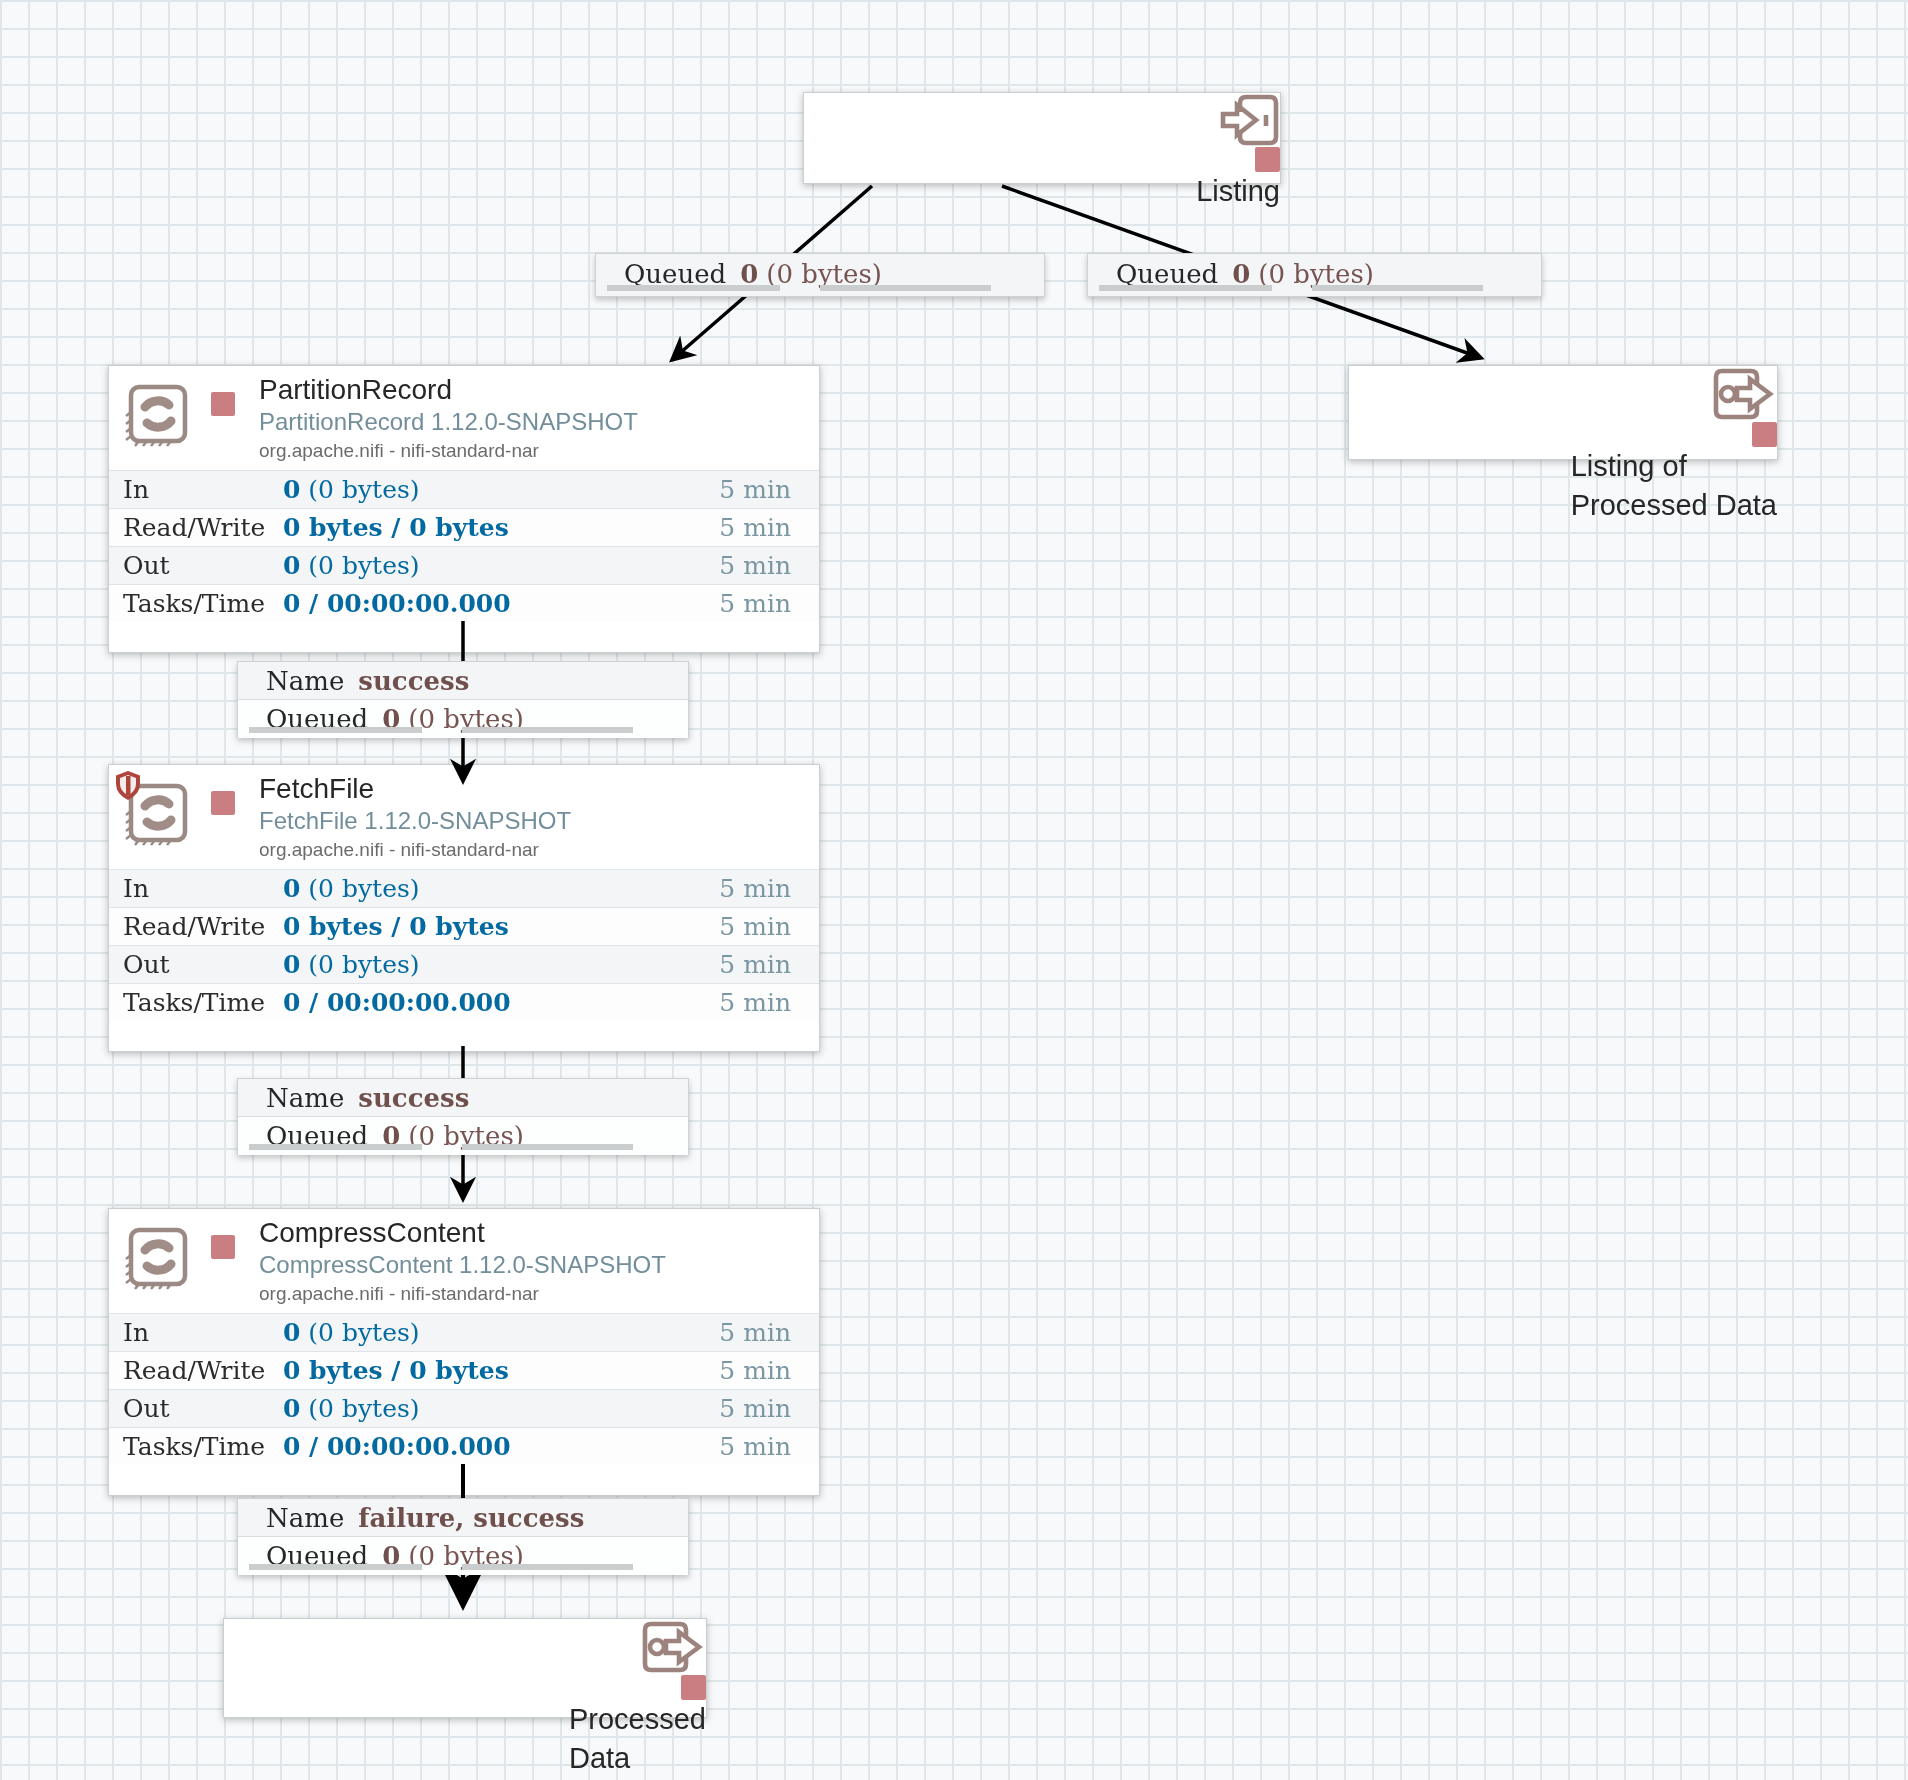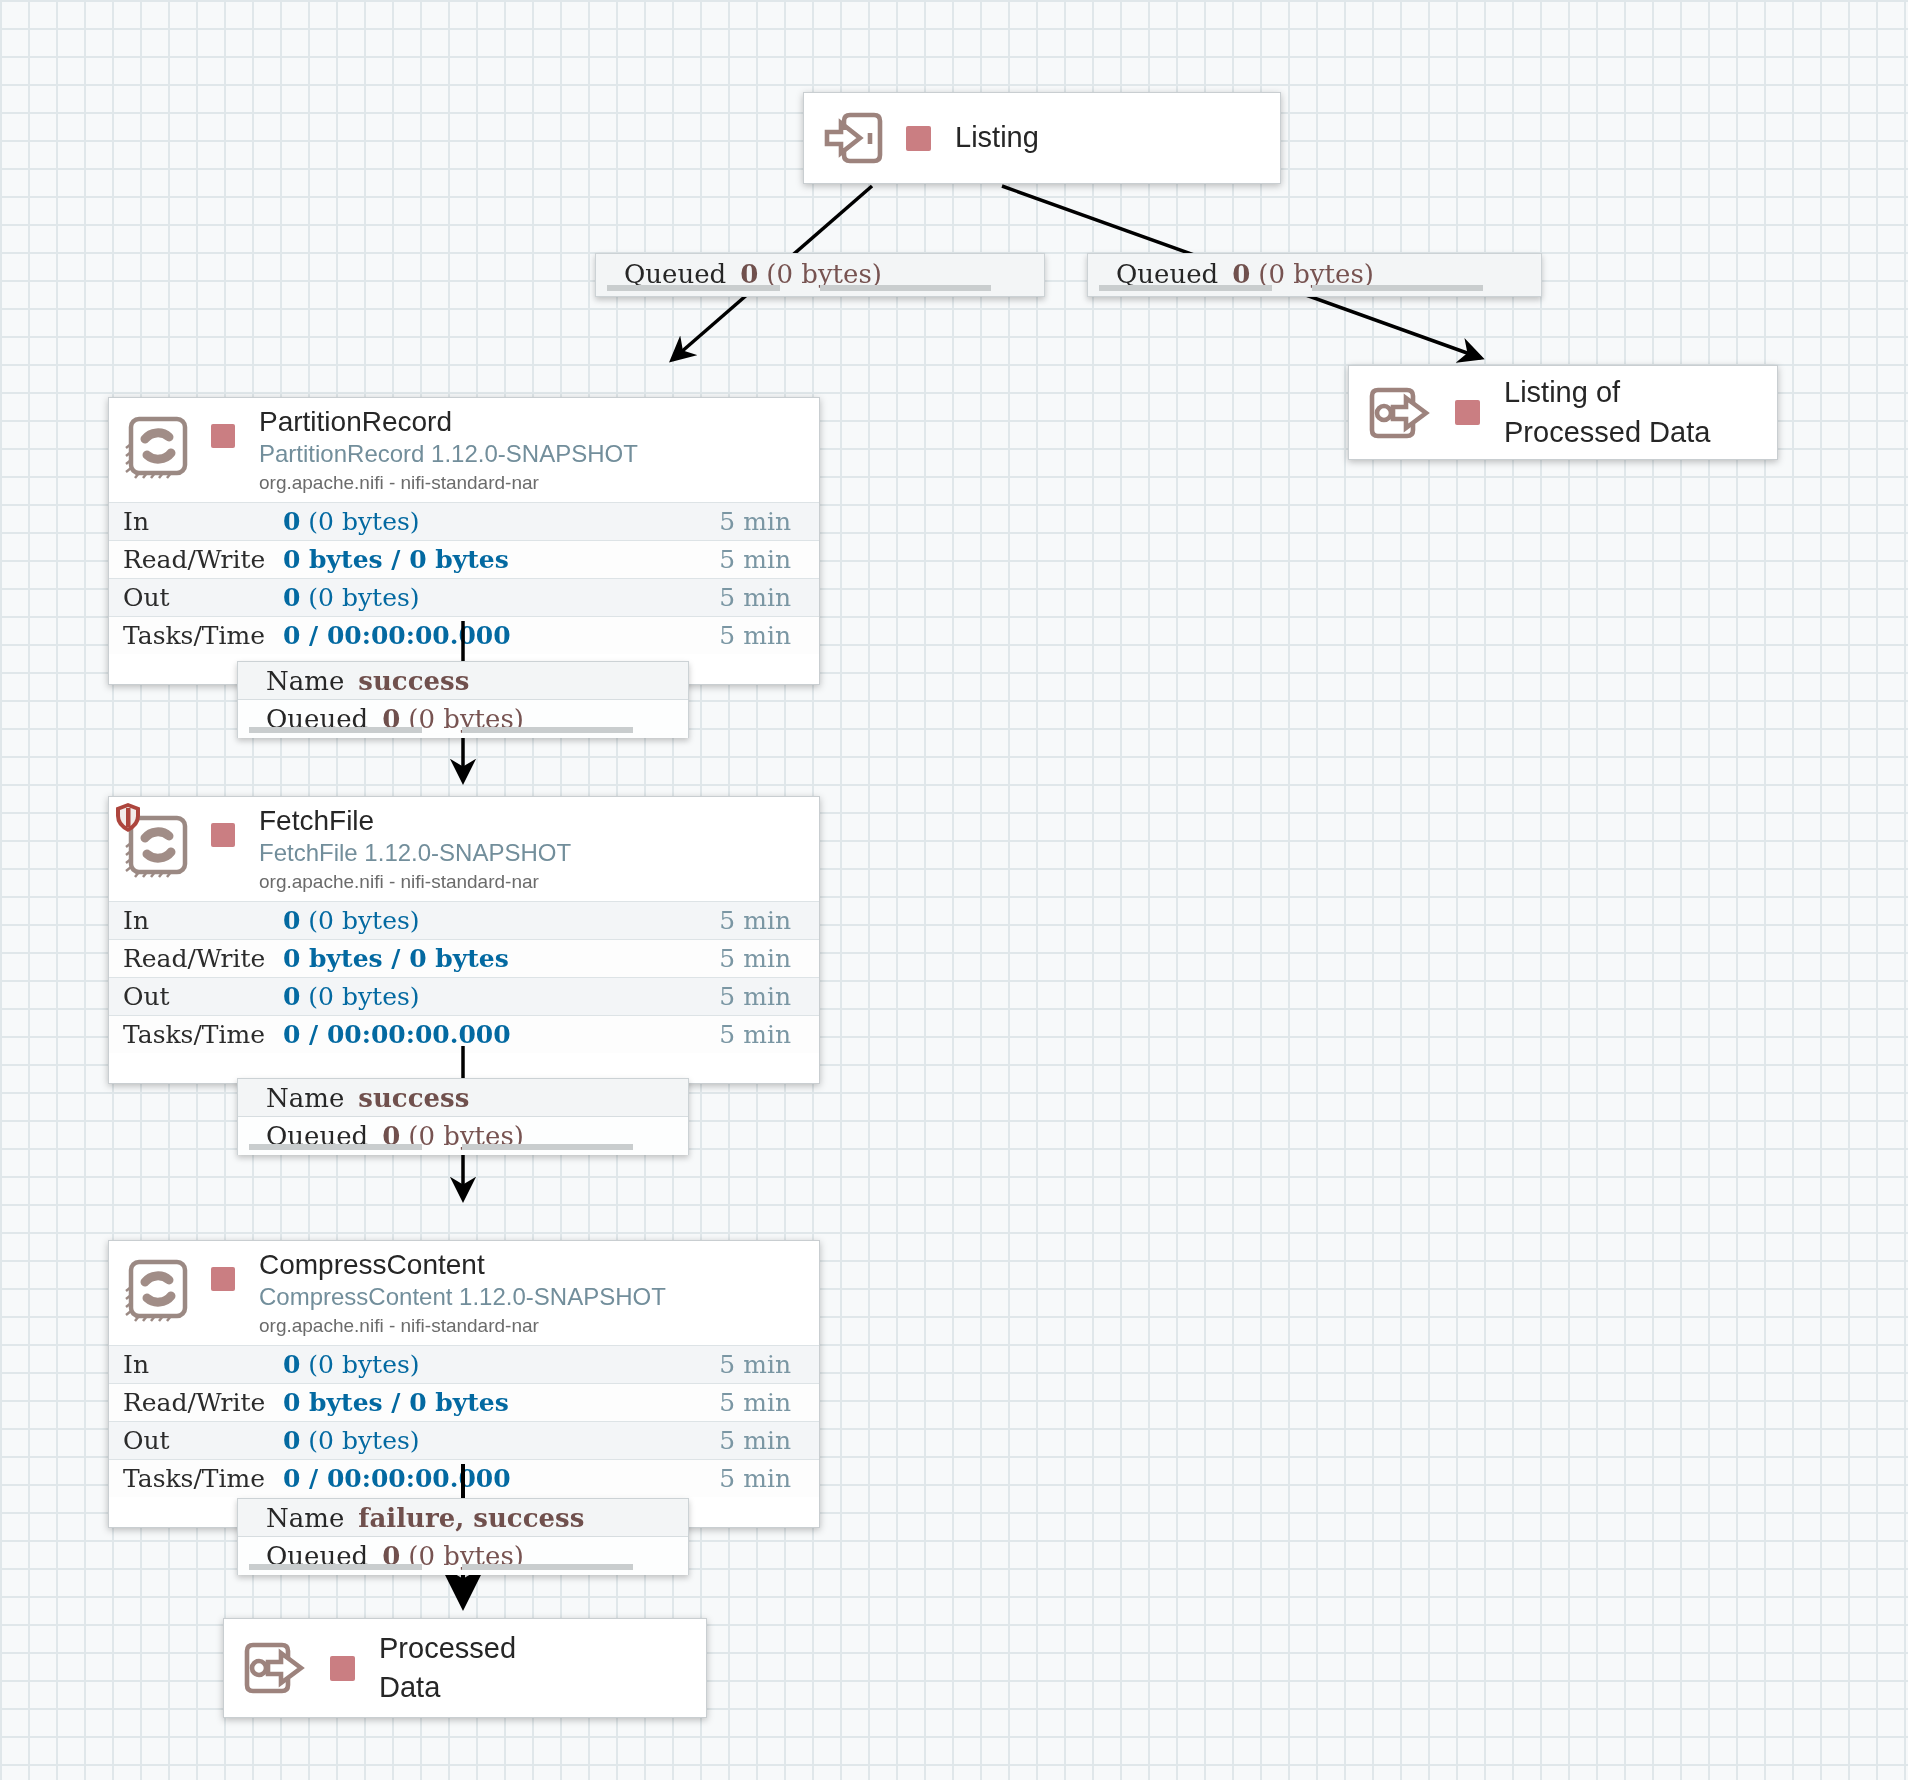--- a/index.html
+++ b/index.html
@@ -18,32 +18,32 @@
     background-size:28px 28px;
   }
   
   .node{
     position:absolute;background:#ffffff;
     border:1px solid #c9ced1;
     box-shadow:0 2px 7px rgba(0,0,0,.25);
     z-index:2;box-sizing:border-box;
   }
   
-  .port{display:flex;align-items:center;}
+  .port{display:flex;align-items:flex-end;flex-direction:column;}
   .port .port-icon{flex:0 0 auto;margin-left:20px;}
   .run-square{
     display:inline-block;width:25px;height:25px;border-radius:2px;
     background:#ca7e82;flex:0 0 auto;
   }
   .port .run-square{margin-left:22px;}
   .port-title{
     margin-left:24px;font-size:29px;color:#262626;line-height:1.35;
   }
   
-  .processor{width:712px;height:288px;margin-top:32px;}
+  .processor{width:712px;height:288px;}
   .proc-header{position:relative;height:104px;}
   .proc-icon{position:absolute;left:16px;top:16px;}
   .proc-shield{position:absolute;left:6px;top:5px;}
   .proc-header .run-square{position:absolute;left:102px;top:26px;width:24px;height:24px;}
   .proc-titles{position:absolute;left:150px;top:8px;}
   .proc-title{font-size:28px;font-weight:500;color:#262626;line-height:1.15;}
   .proc-type{font-size:24px;color:#728e9b;line-height:1.2;margin-top:2px;}
   .proc-bundle{font-size:19px;color:#6b6b6b;line-height:1.2;margin-top:3px;}
   .stat-row{
     height:38px;display:flex;align-items:center;box-sizing:border-box;

